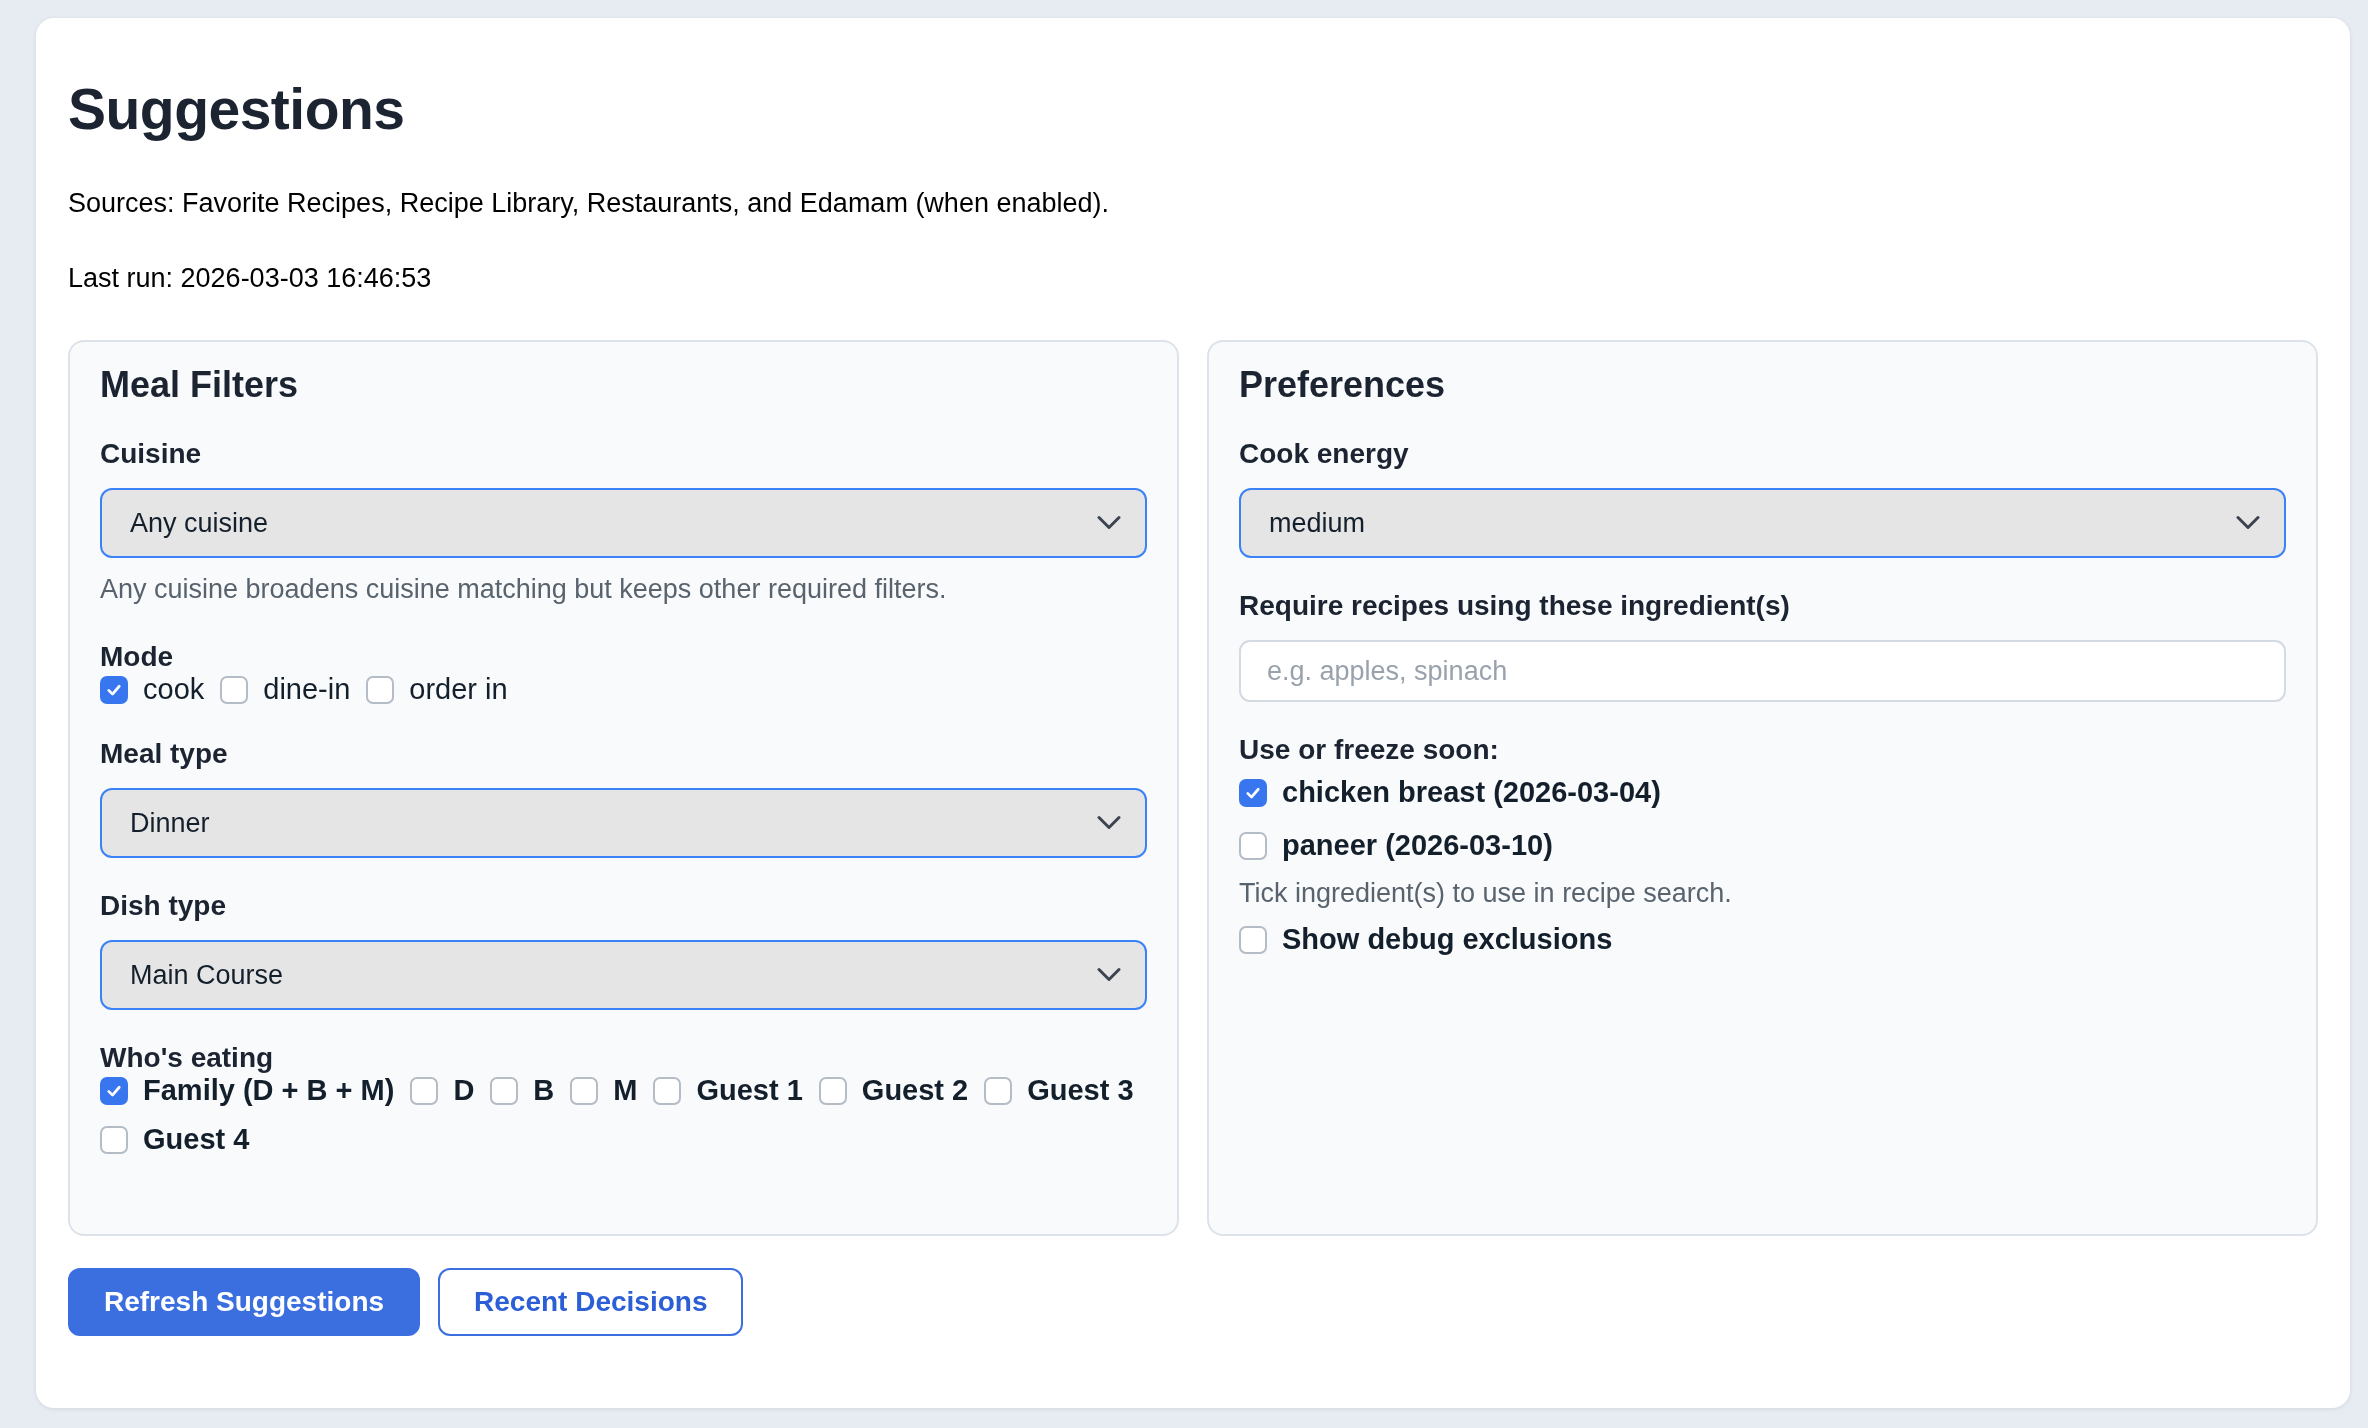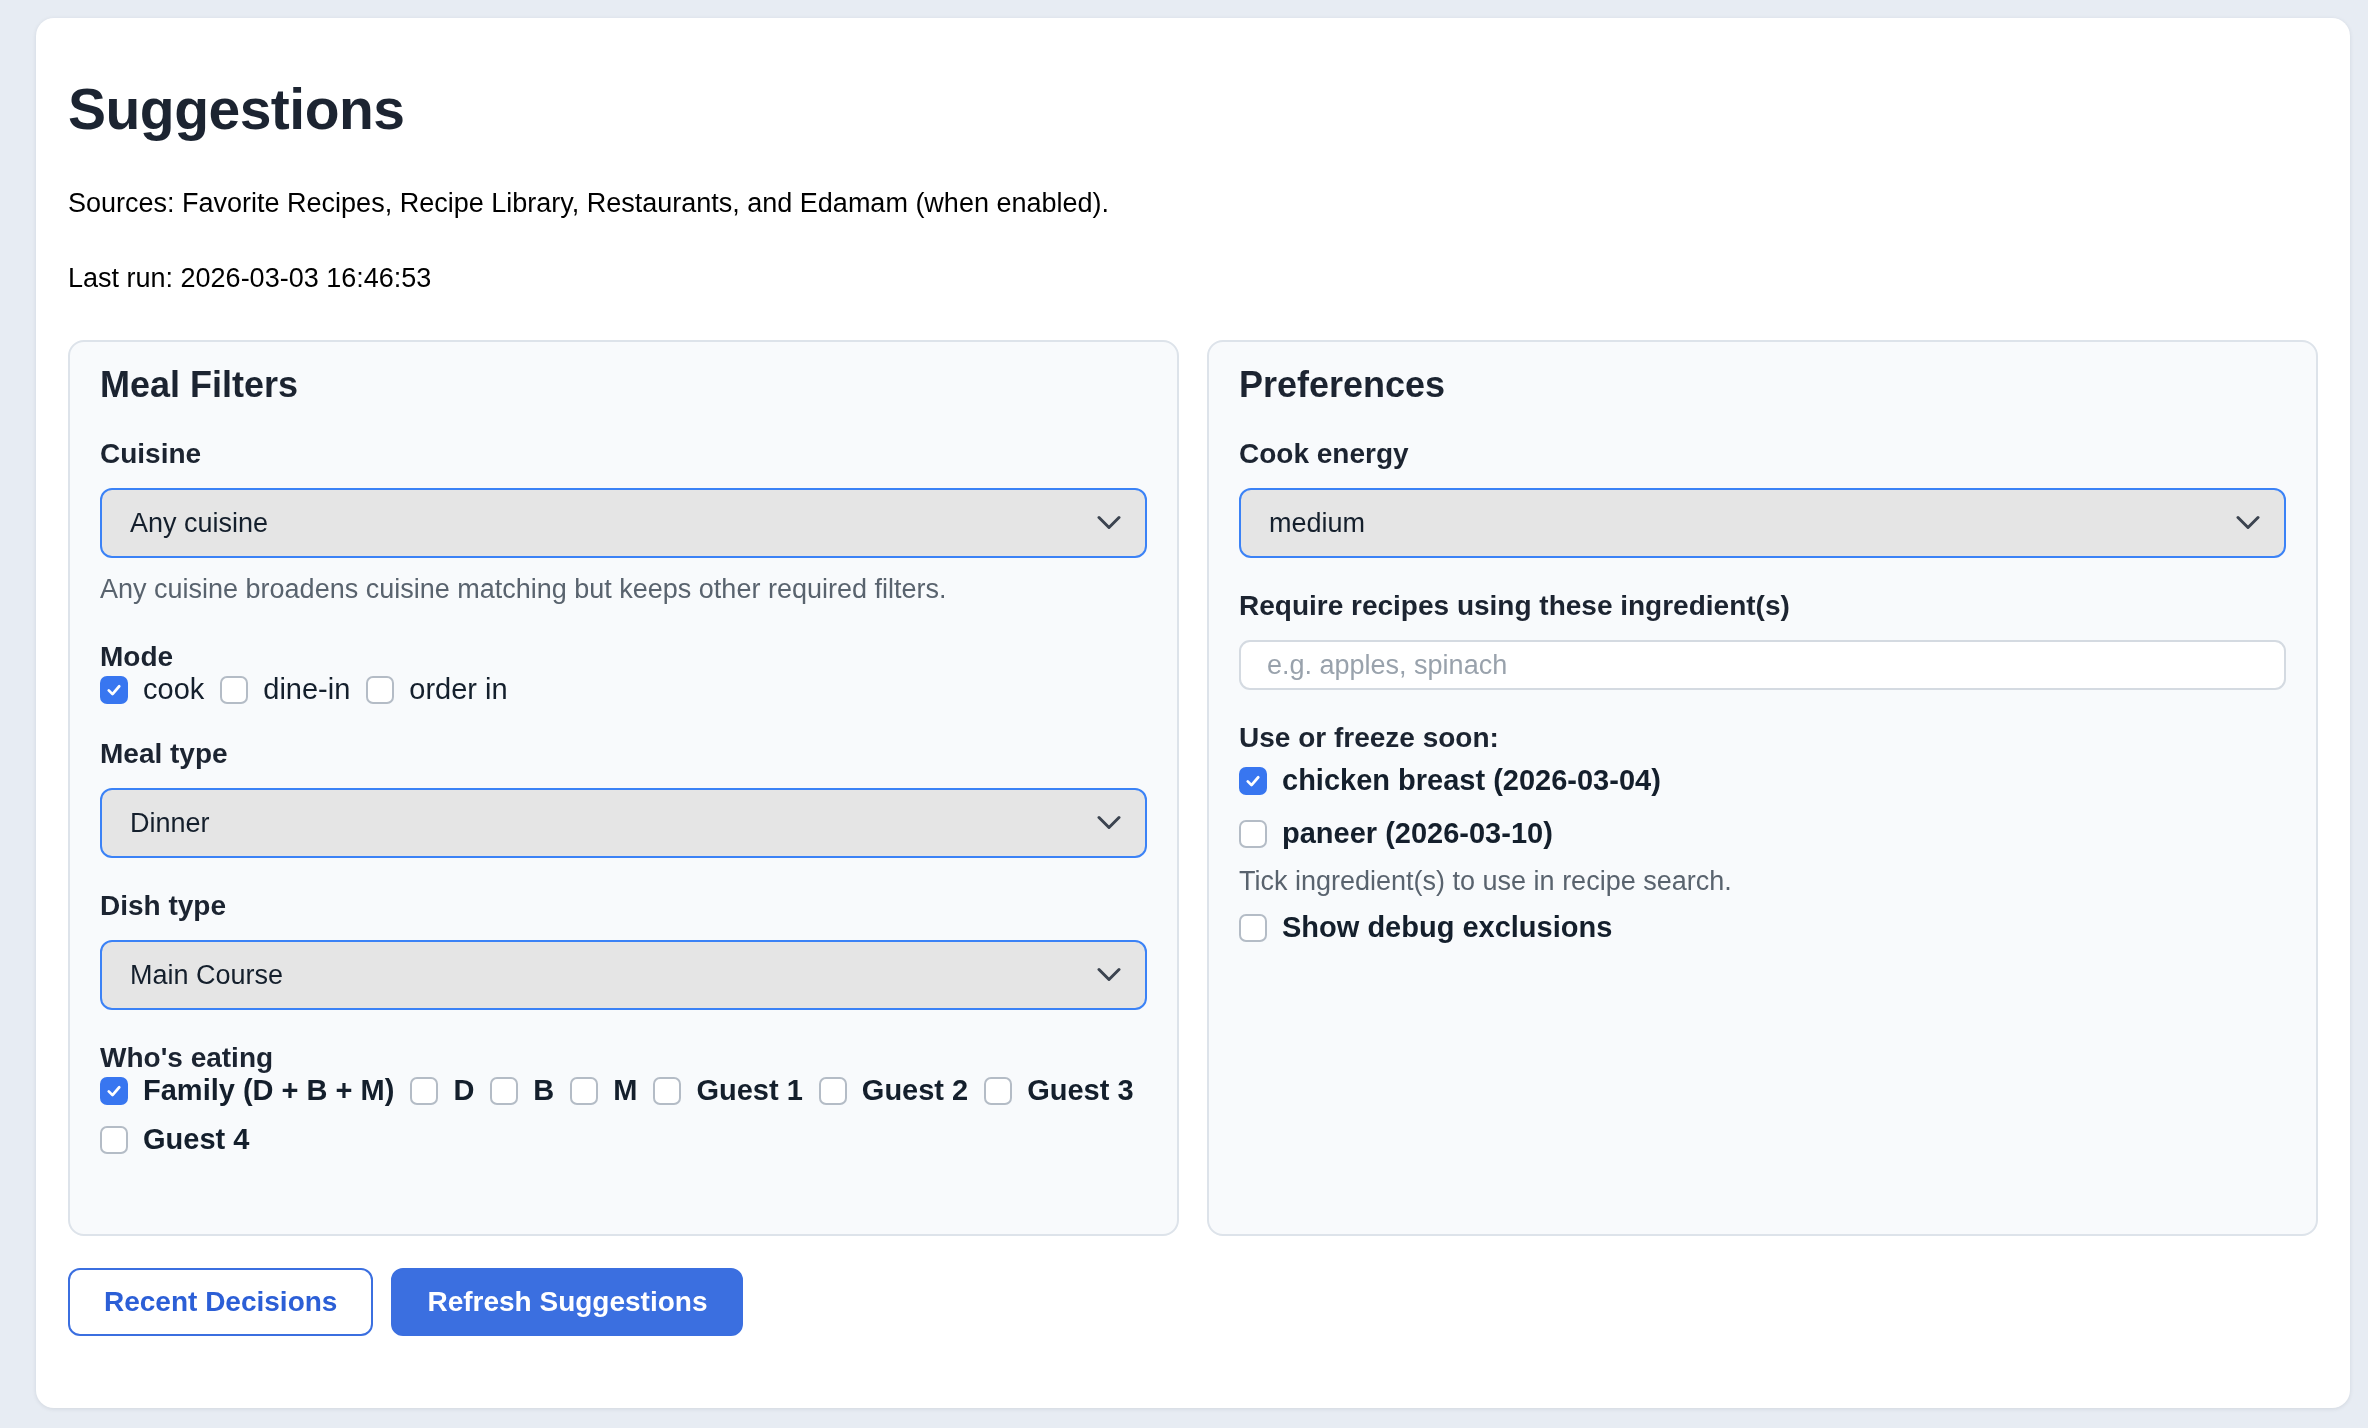--- a/index.html
+++ b/index.html
@@ -121,21 +121,21 @@
   .cbox.checked { background:#3876f0; border-color:#3876f0; }
   .cbox svg { display:none; }
   .cbox.checked svg { display:block; }
   .check-label { font-size:29px; color:#141f2c; }
   .opt-regular  .check-label { font-weight:400; }
   .opt-semibold .check-label { font-weight:700; }
   .opt-bold     .check-label { font-weight:700; }
   input.ui-input {
     margin-top:18px;
     width:100%;
-    height:50px;
+    height:62px;
     background:#ffffff;
     border:2px solid #d4dae1;
     border-radius:11px;
     padding:0 26px;
     font-family:"Liberation Sans", sans-serif;
     font-size:27px;
     color:#141f2c;
   }
   input.ui-input::placeholder { color:#99a2ac; }
   .actions {
@@ -314,17 +314,17 @@
             
           </span>
           <span class="check-label">Show debug exclusions</span>
         </label>
       </div>
     </div>
 
   </div>
 
   <div class="actions">
+    <button class="btn btn-primary">Refresh Suggestions</button>
     <button class="btn btn-outline">Recent Decisions</button>
-    <button class="btn btn-primary">Refresh Suggestions</button>
   </div>
 
 </div>
 
 </body></html>

